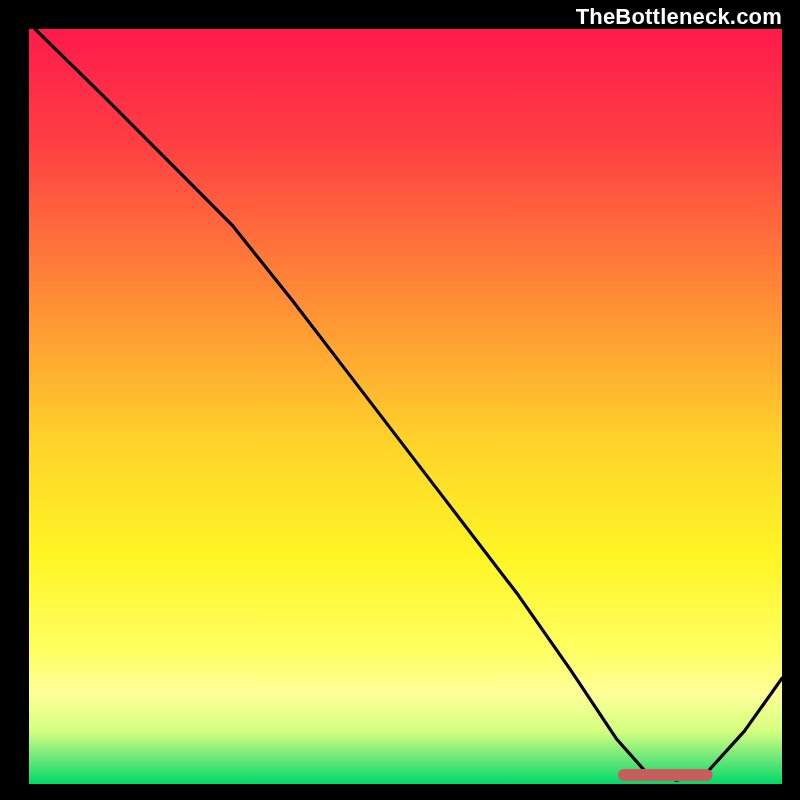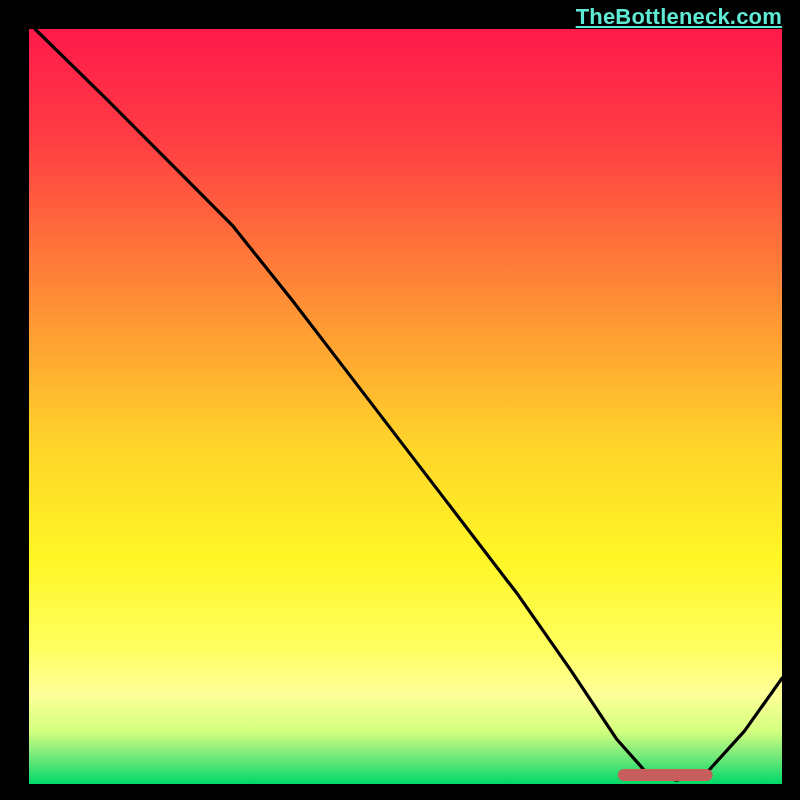--- a/index.html
+++ b/index.html
@@ -9,23 +9,22 @@
     background: #000;
     position: relative;
     font-family: Arial, Helvetica, sans-serif;
   }
   .watermark {
     position: absolute;
     top: 4px;
     right: 18px;
     font-size: 22px;
     font-weight: 600;
-    color: #5eead4;
+    color: #ffffff;
     letter-spacing: 0.2px;
-    text-decoration: underline;
   }
   .plot-area {
     position: absolute;
     left: 29px;
     top: 29px;
     width: 753px;
     height: 755px;
     overflow: hidden;
   }
   svg { display: block; }

